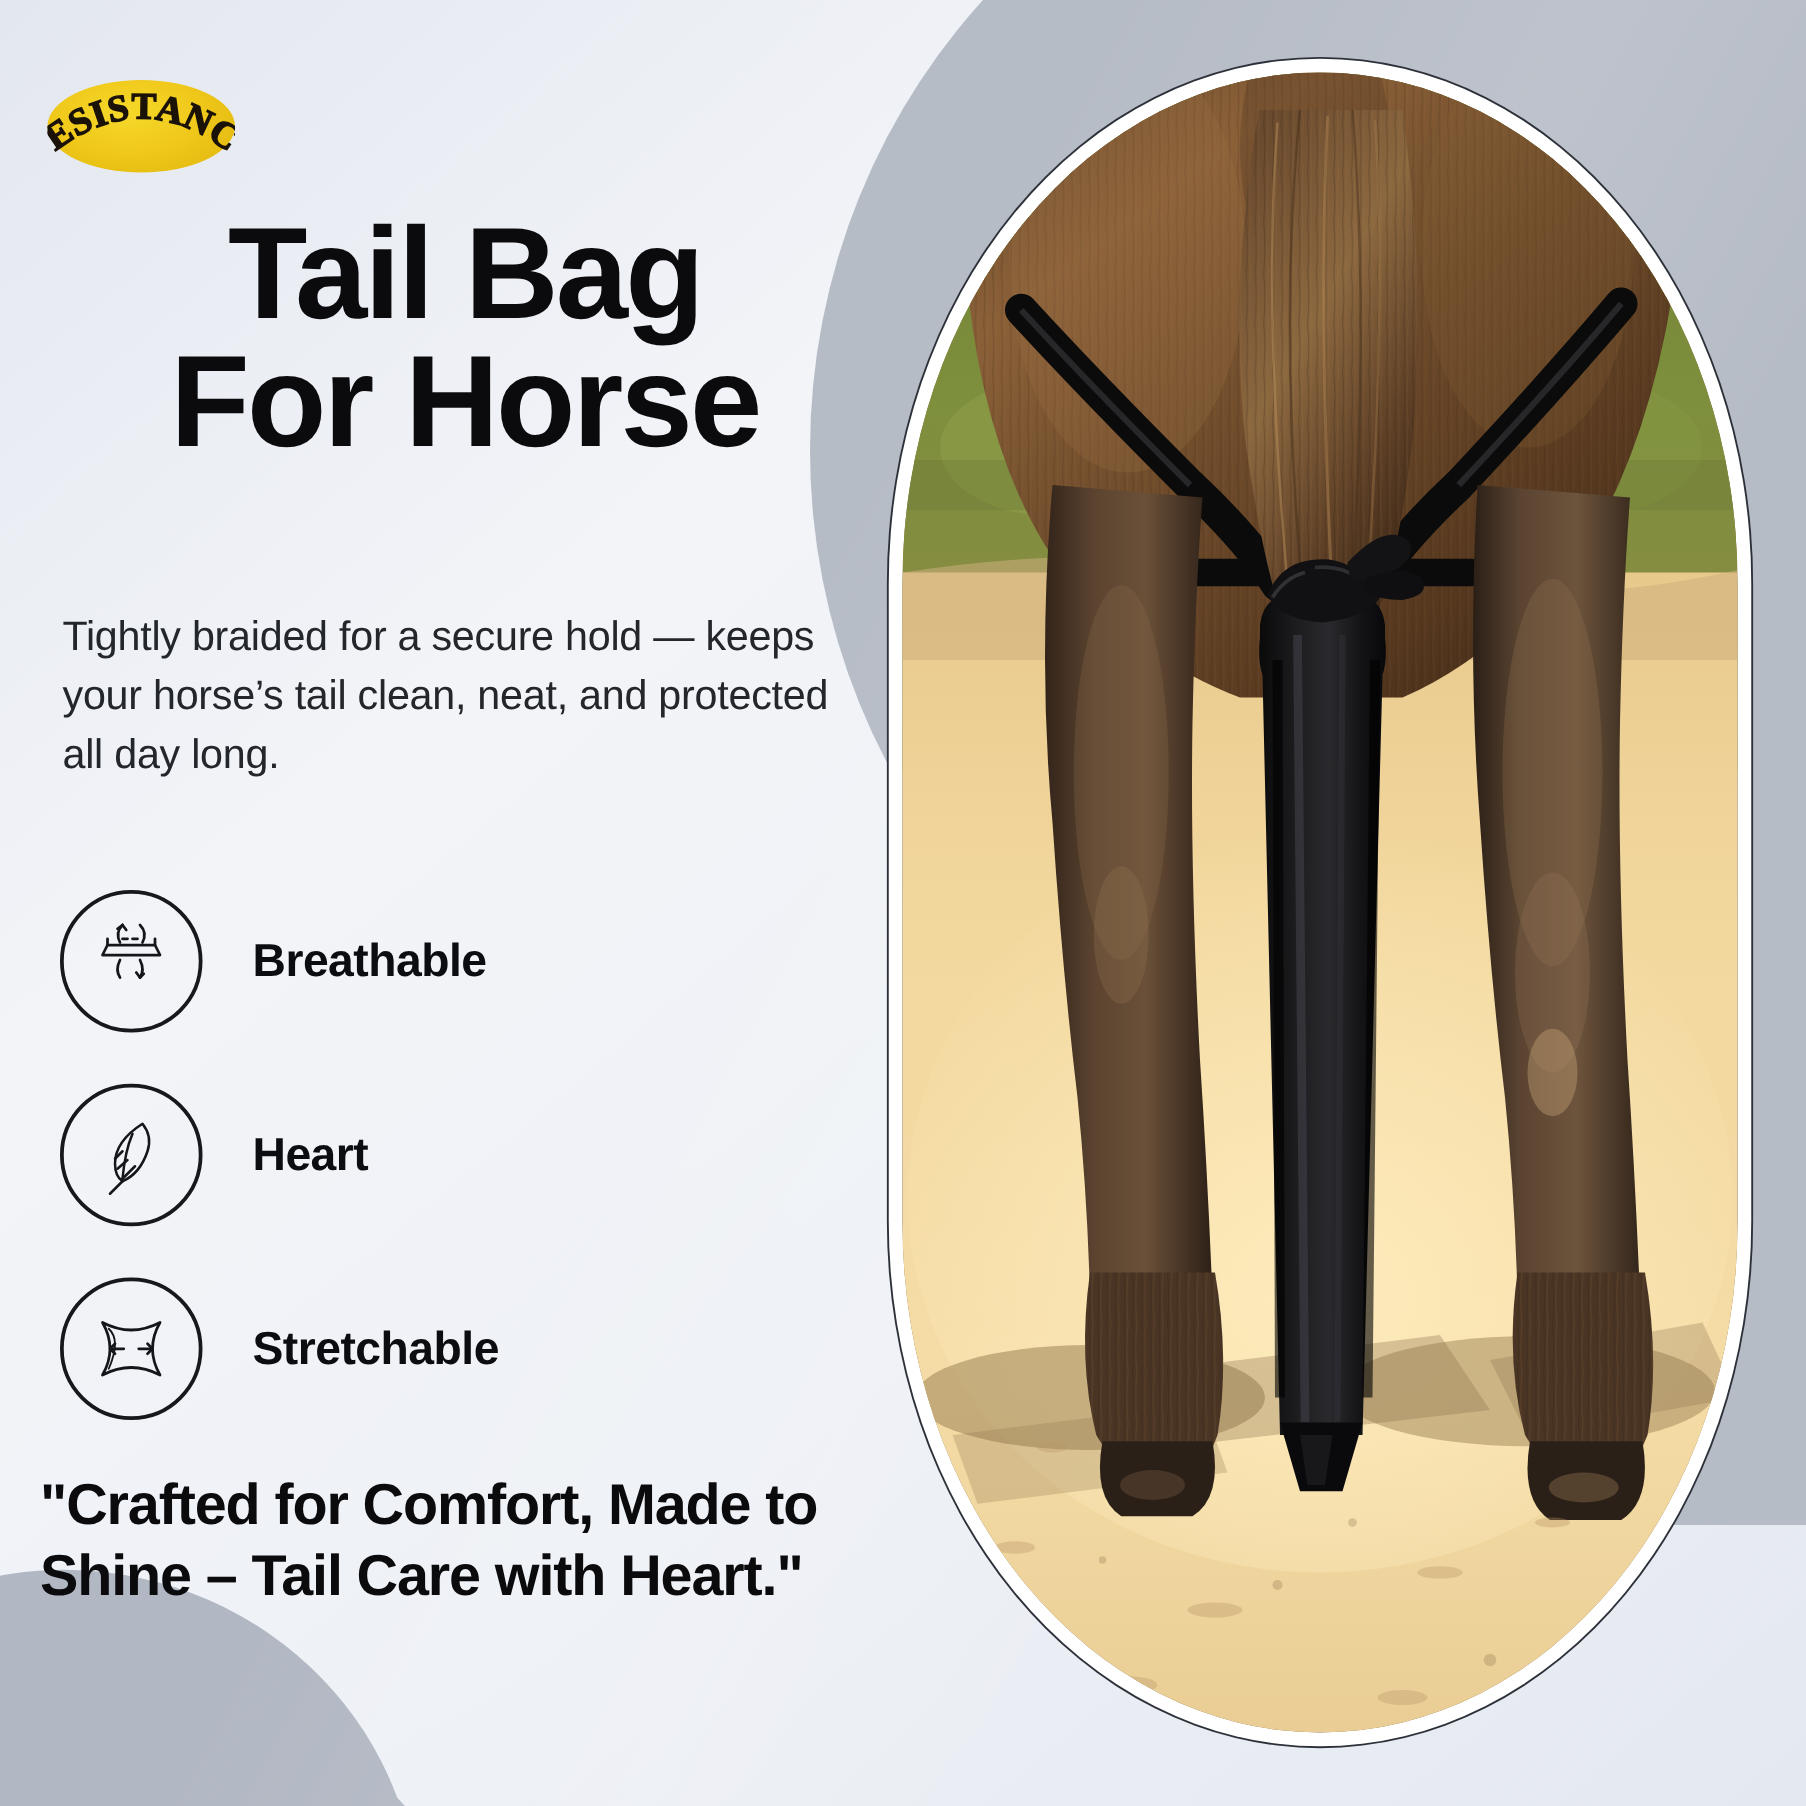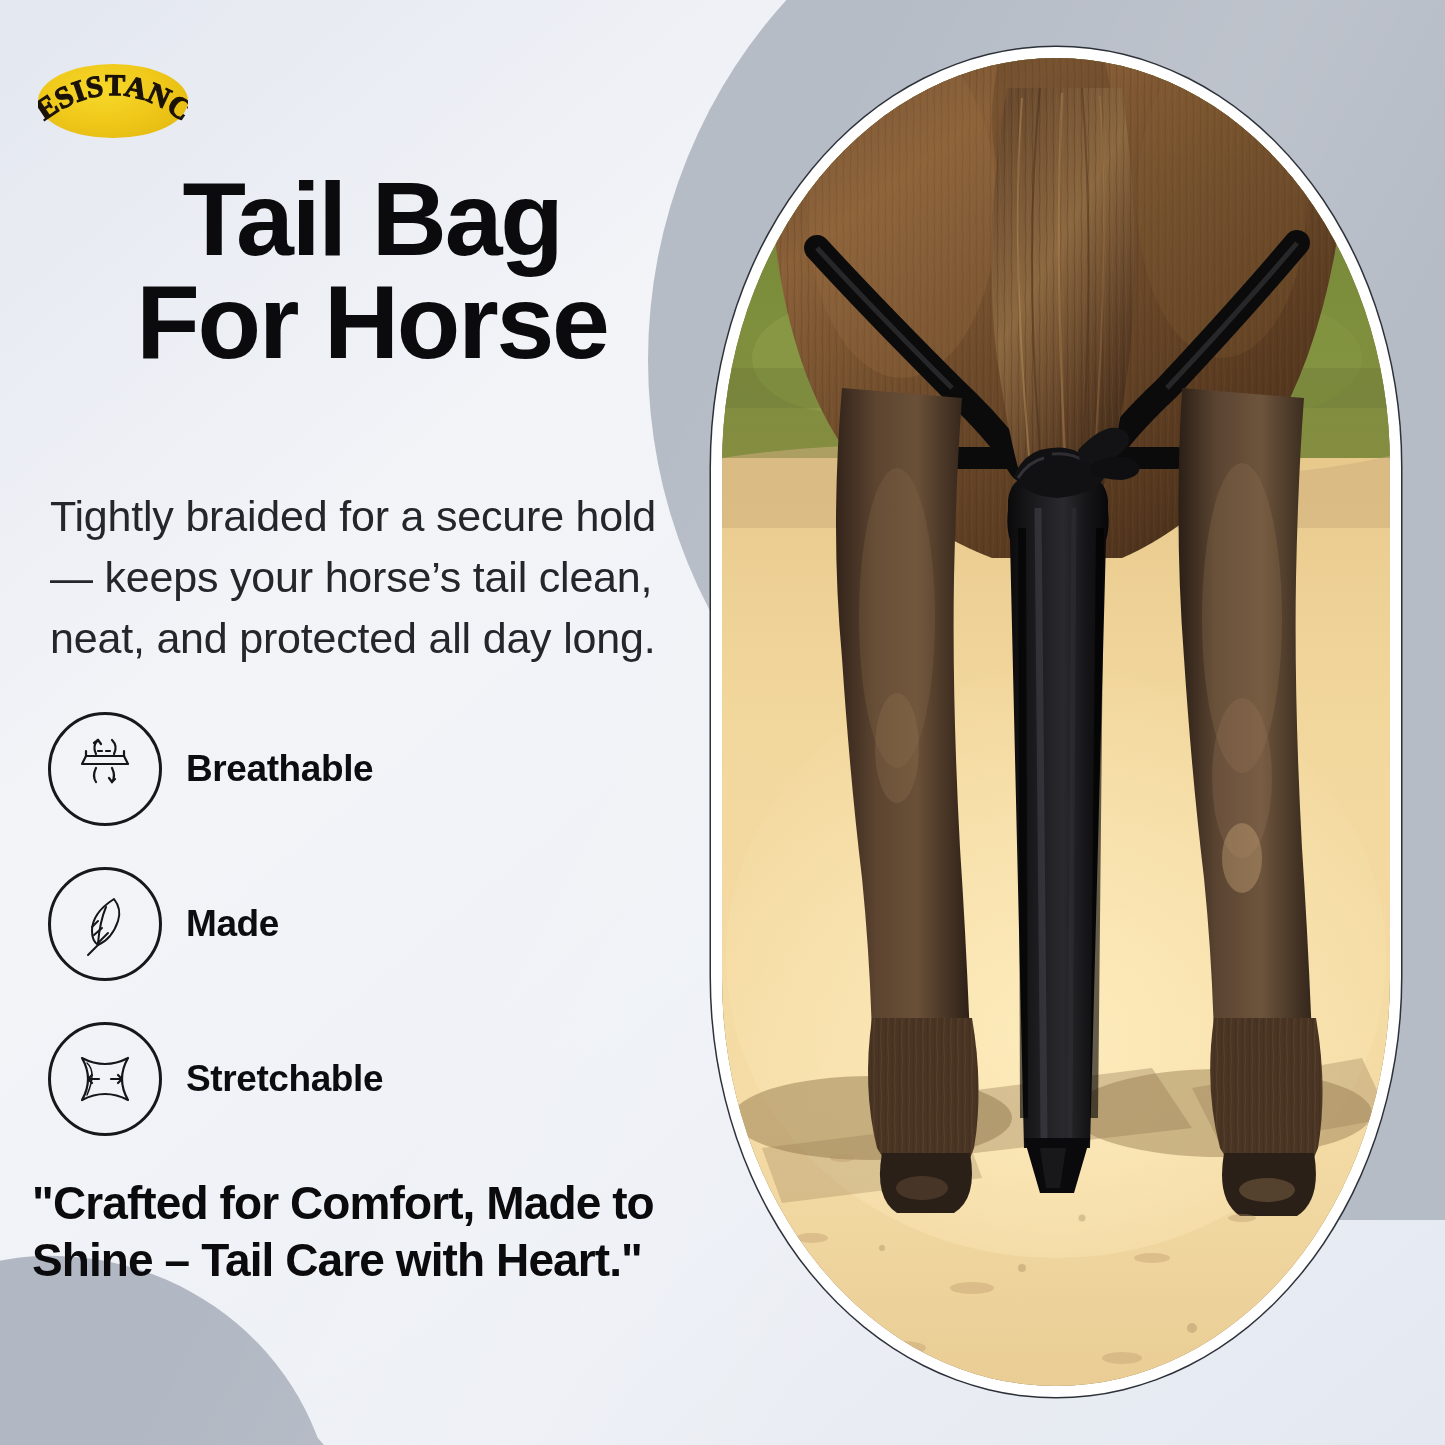--- a/index.html
+++ b/index.html
@@ -108,21 +108,21 @@
     color: #0b0b0d;
     white-space: pre-line;
     text-align: center;
   }
   .subcopy {
     position: absolute;
     left: 50px;
     top: 486px;
     width: 625px;
     margin: 0;
-    font-size: 43px;
+    font-size: 33px;
     line-height: 1.42;
     font-weight: 400;
     color: #23262b;
     letter-spacing: -0.2px;
   }
 
   
   .features {
     position: absolute;
     left: 48px;
@@ -140,21 +140,21 @@
     min-width: 108px;
     border: 3px solid #17181b;
     border-radius: 50%;
     display: flex;
     align-items: center;
     justify-content: center;
     background: transparent;
   }
   .feature-badge svg { display: block; }
   .feature-label {
-    margin-left: 24px;
+    margin-left: 40px;
     font-size: 37px;
     font-weight: 700;
     letter-spacing: -0.4px;
     color: #0c0d10;
   }
 
   
   .quote {
     position: absolute;
     left: 32px;
@@ -404,21 +404,21 @@
         <div class="feature-badge">
           <svg width="74" height="74" viewBox="0 0 74 74" fill="none" stroke="#15161a" stroke-width="2" stroke-linecap="round" stroke-linejoin="round">
             <path d="M46 12 Q24 26 24 44 Q24 54 30 58 Q44 52 50 34 Q54 22 46 12 Z"></path>
             <path d="M30 58 L20 68"></path>
             <path d="M24 40 L30 34"></path>
             <path d="M26 48 L34 41"></path>
             <path d="M30 56 L40 46"></path>
             <path d="M38 20 Q32 34 30 56"></path>
           </svg>
         </div>
-        <div class="feature-label">Made</div>
+        <div class="feature-label">Heart</div>
       </div>
 
       <div class="feature-row">
         <div class="feature-badge">
           <svg width="74" height="74" viewBox="0 0 74 74" fill="none" stroke="#15161a" stroke-width="2.2" stroke-linecap="round" stroke-linejoin="round">
             <path d="M14 16 Q37 28 60 16 Q48 37 60 58 Q37 46 14 58 Q26 37 14 16 Z"></path>
             <path d="M19 21 Q29 30 19 53" stroke-width="1.5"></path>
             <path d="M31 37 L21 37"></path>
             <path d="M24 33 L20 37 L24 41"></path>
             <path d="M43 37 L53 37"></path>

